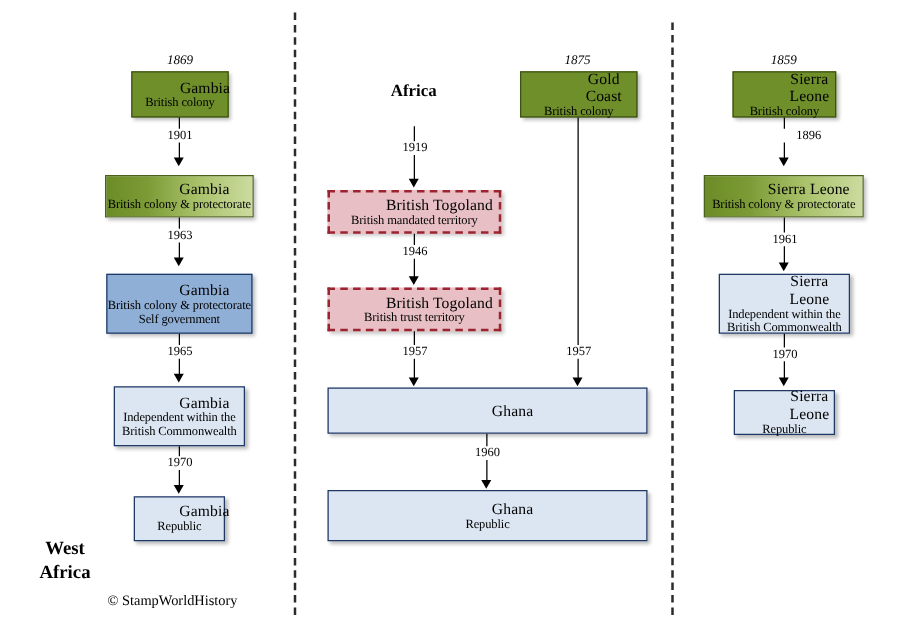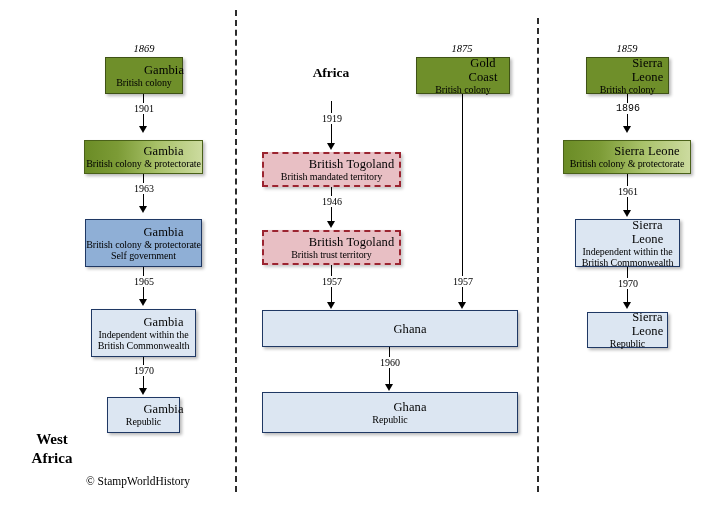--- a/index.html
+++ b/index.html
@@ -240,21 +240,21 @@
 
   <div class="year italic" style="left:597px; top:43px; width:60px;">1859</div>
 
   <div class="node green" style="left:586px; top:57px; width:83px; height:37px;">
     <div class="title">Sierra Leone</div>
     <div class="sub">British colony</div>
   </div>
 
   <div class="vline" style="left:627px; top:94px; height:33px;"></div>
   <div class="arrowhead" style="left:623px; top:126px;"></div>
-  <div class="year" style="left:598px; top:103px; width:60px;font-family:Liberation Mono, monospace;">1896</div>
+  <div class="year" style="left:617px; top:103px; width:60px;">1896</div>
 
   <div class="node green-grad" style="left:563px; top:140px; width:128px; height:34px;">
     <div class="title">Sierra Leone</div>
     <div class="sub">British colony &amp; protectorate</div>
   </div>
 
   <div class="vline" style="left:627px; top:174px; height:37px;"></div>
   <div class="arrowhead" style="left:623px; top:210px;"></div>
   <div class="year" style="left:598px; top:186px; width:60px;">1961</div>
 

